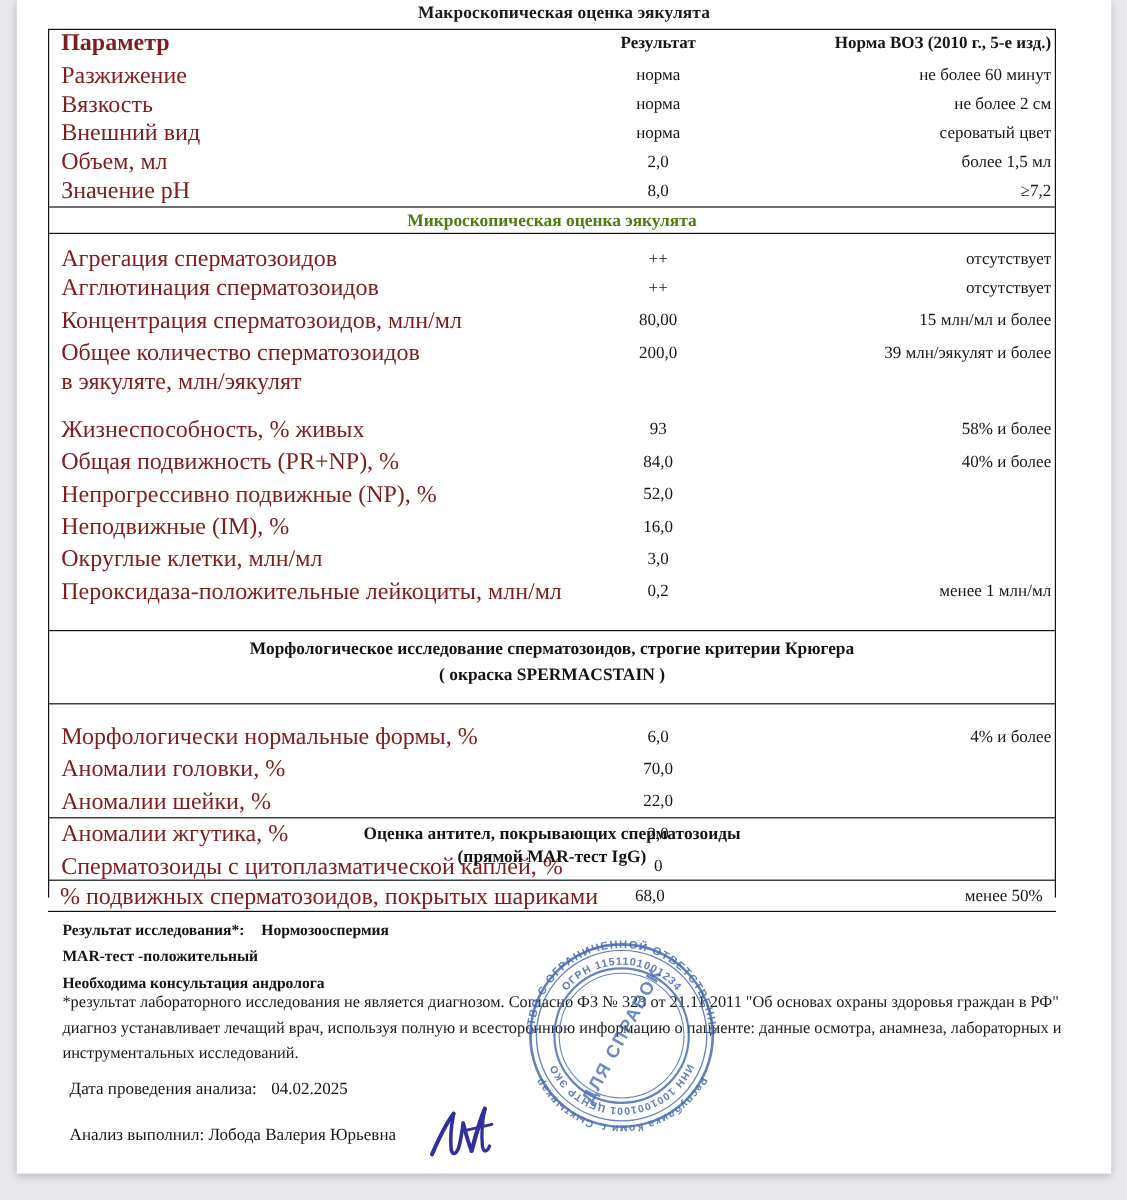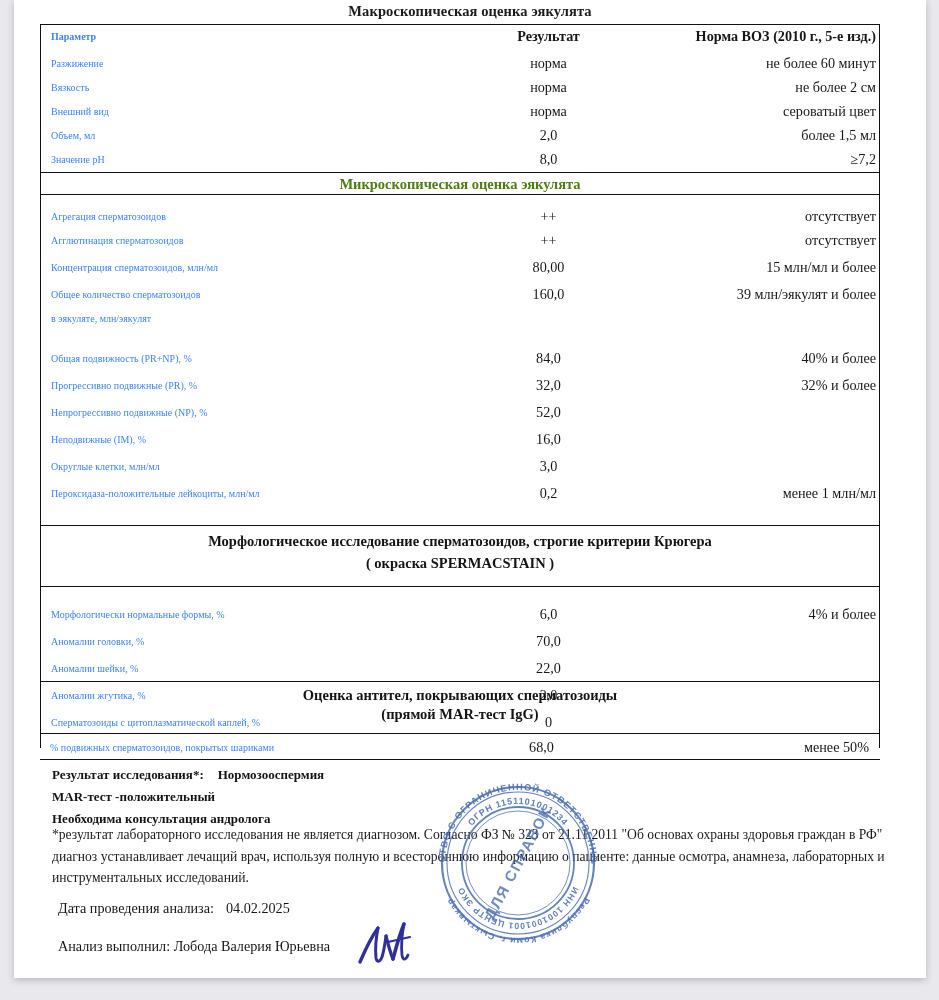--- a/index.html
+++ b/index.html
@@ -63,22 +63,22 @@
   }
   .row.tall { height: 27px; }
   .row.gap  { height: 16px; }
   .row.gap8 { height: 10px; }
 
   .c-param {
     position: absolute;
     left: 10px;
     top: 0;
     width: 420px;
-    font-size: 10px;
-    color: #3b82f6;
+    font-size: 20px;
+    color: #7f1d1d;
     white-space: nowrap;
     line-height: 23px;
   }
   .c-param.bold { font-weight: bold; }
   .c-result {
     position: absolute;
     left: 400px;
     top: 0;
     width: 215px;
     text-align: center;
@@ -272,40 +272,40 @@
         <span class="c-result">++</span>
         <span class="c-norm">отсутствует</span>
       </div>
       <div class="row tall">
         <span class="c-param">Концентрация сперматозоидов, млн/мл</span>
         <span class="c-result">80,00</span>
         <span class="c-norm">15 млн/мл и более</span>
       </div>
       <div class="row">
         <span class="c-param">Общее количество сперматозоидов</span>
-        <span class="c-result">160,0</span>
+        <span class="c-result">200,0</span>
         <span class="c-norm">39 млн/эякулят и более</span>
       </div>
       <div class="row">
         <span class="c-param">в эякуляте, млн/эякулят</span>
         <span class="c-result"></span>
         <span class="c-norm"></span>
       </div>
 
       <div class="row gap"></div>
 
+      <div class="row tall">
+        <span class="c-param">Жизнеспособность, % живых</span>
+        <span class="c-result">93</span>
+        <span class="c-norm">58% и более</span>
+      </div>
       <div class="row tall">
         <span class="c-param">Общая подвижность (PR+NP), %</span>
         <span class="c-result">84,0</span>
         <span class="c-norm">40% и более</span>
-      </div>
-      <div class="row tall">
-        <span class="c-param">Прогрессивно подвижные (PR), %</span>
-        <span class="c-result">32,0</span>
-        <span class="c-norm">32% и более</span>
       </div>
       <div class="row tall">
         <span class="c-param">Непрогрессивно подвижные (NP), %</span>
         <span class="c-result">52,0</span>
         <span class="c-norm"></span>
       </div>
       <div class="row tall">
         <span class="c-param">Неподвижные (IM), %</span>
         <span class="c-result">16,0</span>
         <span class="c-norm"></span>

